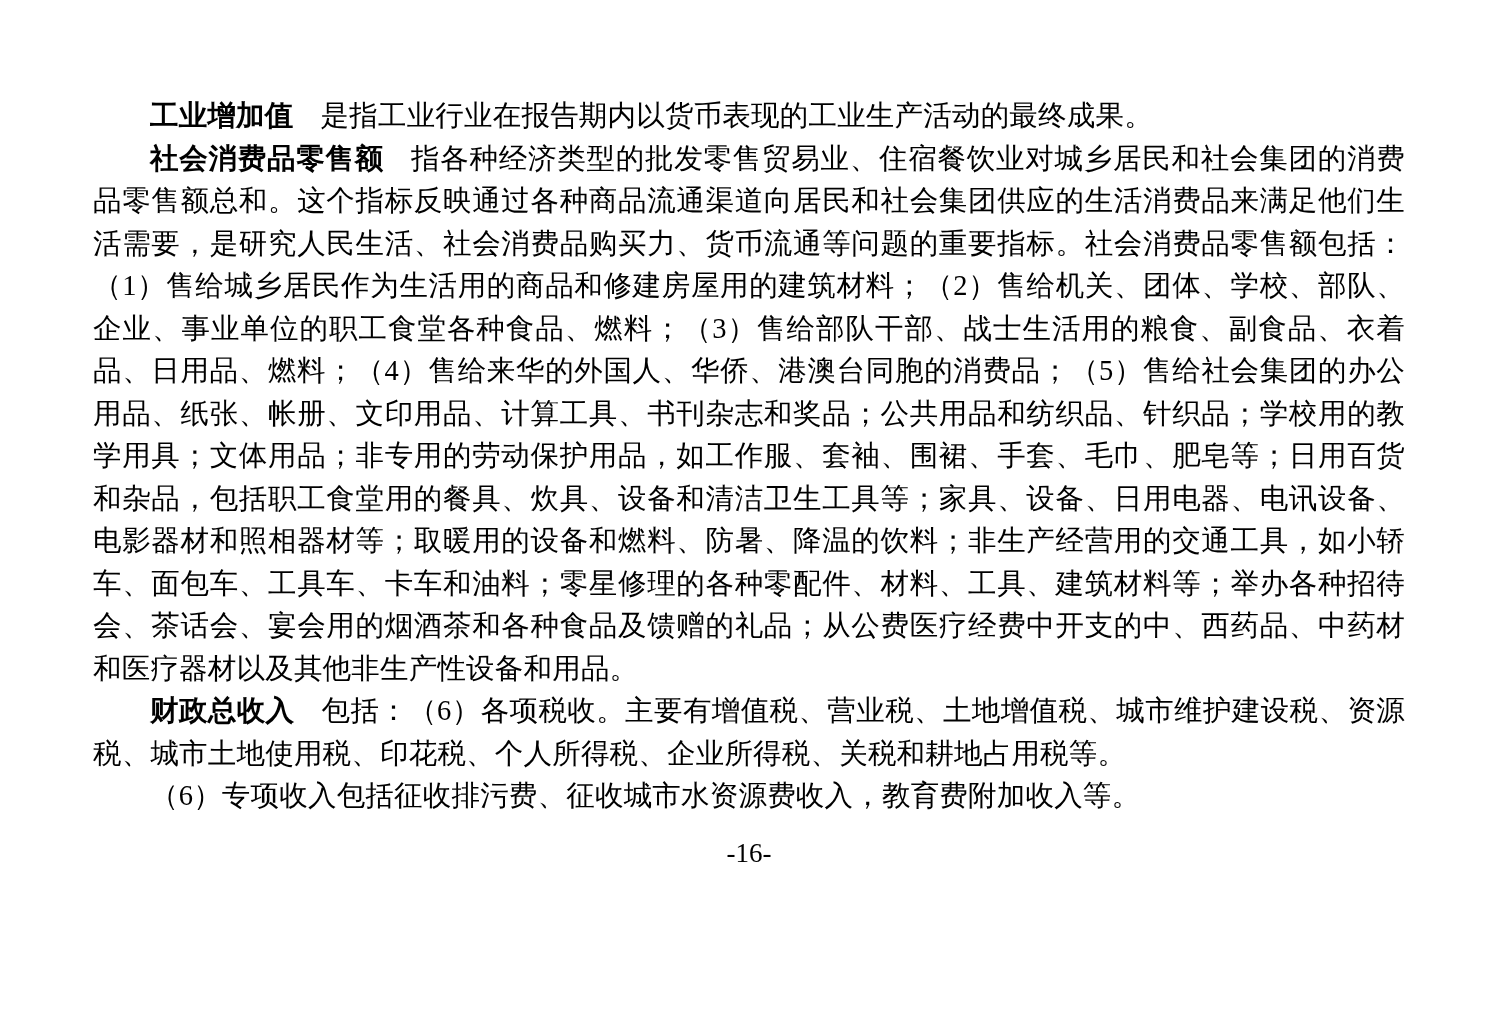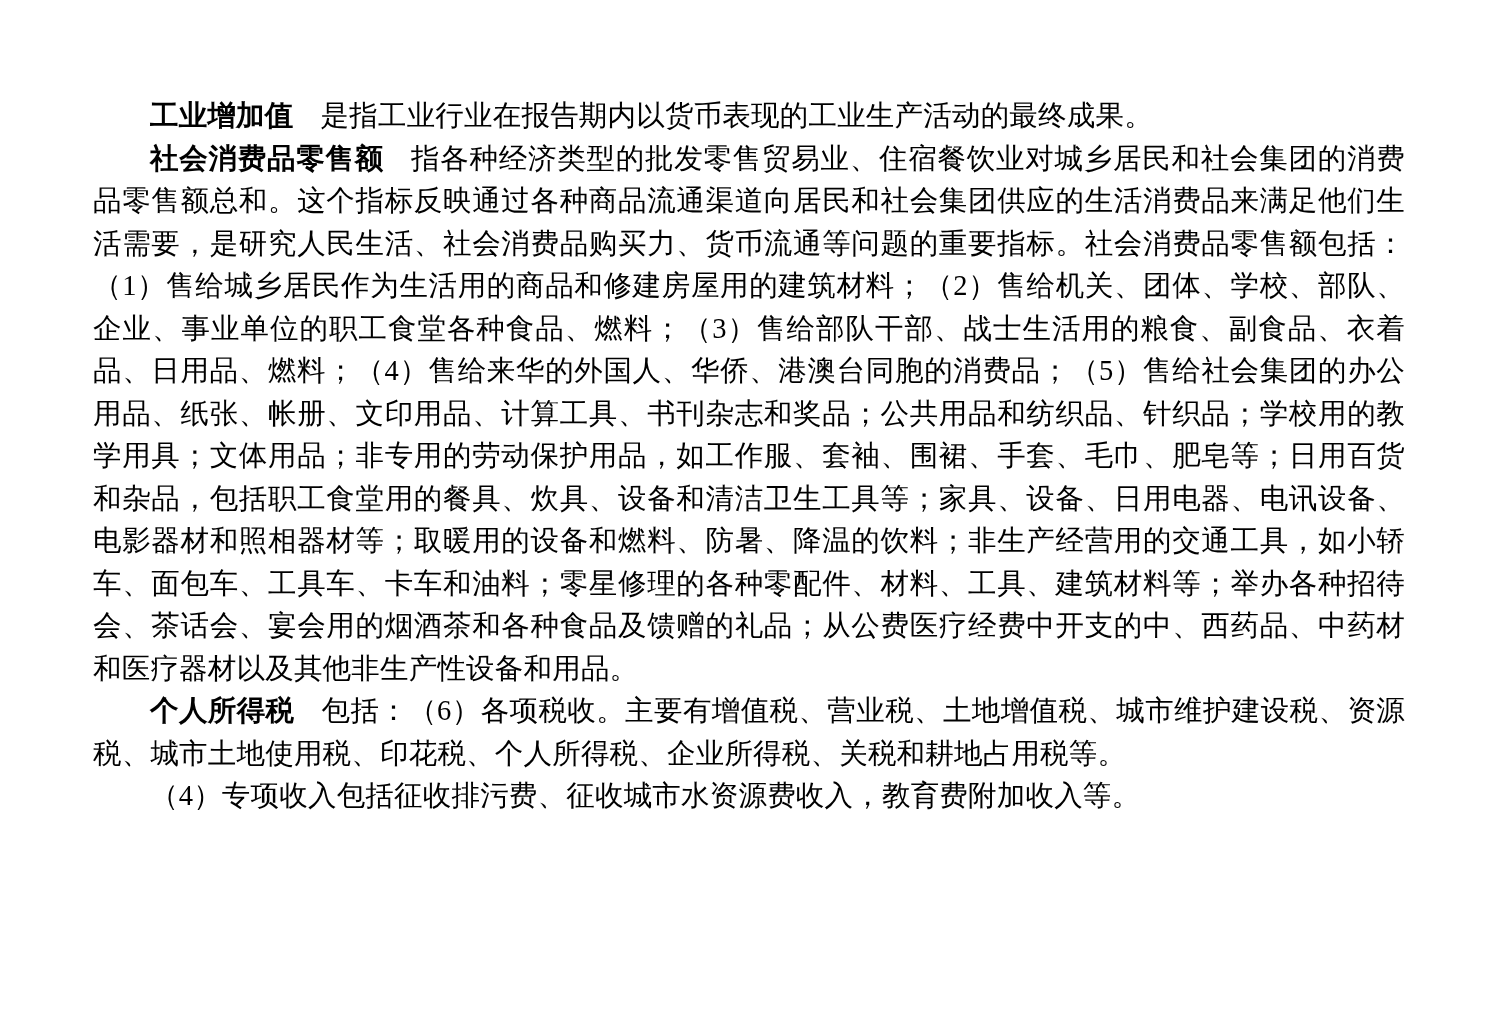--- a/index.html
+++ b/index.html
@@ -43,18 +43,19 @@
 </head>
 <body>
 
 <div class="page">
 
   <p class="para"><span class="term">工业增加值</span><span>是指工业行业在报告期内以货币表现的工业生产活动的最终成果。</span></p>
 
   <p class="para"><span class="term">社会消费品零售额</span><span>指各种经济类型的批发零售贸易业、住宿餐饮业对城乡居民和社会集团的消费品零售额总和。这个指标反映通过各种商品流通渠道向居民和社会集团供应的生活消费品来满足他们生活需要，是研究人民生活、社会消费品购买力、货币流通等问题的重要指标。社会消费品零售额包括：（1）售给城乡居民作为生活用的商品和修建房屋用的建筑材料；（2）售给机关、团体、学校、部队、企业、事业单位的职工食堂各种食品、燃料；（3）售给部队干部、战士生活用的粮食、副食品、衣着品、日用品、燃料；（4）售给来华的外国人、华侨、港澳台同胞的消费品；（5）售给社会集团的办公用品、纸张、帐册、文印用品、计算工具、书刊杂志和奖品；公共用品和纺织品、针织品；学校用的教学用具；文体用品；非专用的劳动保护用品，如工作服、套袖、围裙、手套、毛巾、肥皂等；日用百货和杂品，包括职工食堂用的餐具、炊具、设备和清洁卫生工具等；家具、设备、日用电器、电讯设备、电影器材和照相器材等；取暖用的设备和燃料、防暑、降温的饮料；非生产经营用的交通工具，如小轿车、面包车、工具车、卡车和油料；零星修理的各种零配件、材料、工具、建筑材料等；举办各种招待会、茶话会、宴会用的烟酒茶和各种食品及馈赠的礼品；从公费医疗经费中开支的中、西药品、中药材和医疗器材以及其他非生产性设备和用品。</span></p>
 
 
-  <p class="para"><span class="term">个人所得税</span><span>包括：（6）各项税收。主要有增值税、营业税、土地增值税、城市维护建设税、资源税、城市土地使用税、印花税、个人所得税、企业所得税、关税和耕地占用税等。</span></p>
+  <p class="para"><span class="term">财政总收入</span><span>包括：（6）各项税收。主要有增值税、营业税、土地增值税、城市维护建设税、资源税、城市土地使用税、印花税、个人所得税、企业所得税、关税和耕地占用税等。</span></p>
 
-  <p class="para"><span>（4）专项收入包括征收排污费、征收城市水资源费收入，教育费附加收入等。</span></p>
+  <p class="para"><span>（6）专项收入包括征收排污费、征收城市水资源费收入，教育费附加收入等。</span></p>
 
+  <div class="footer">-16-</div>
 
 </div>
 
 </body></html>

